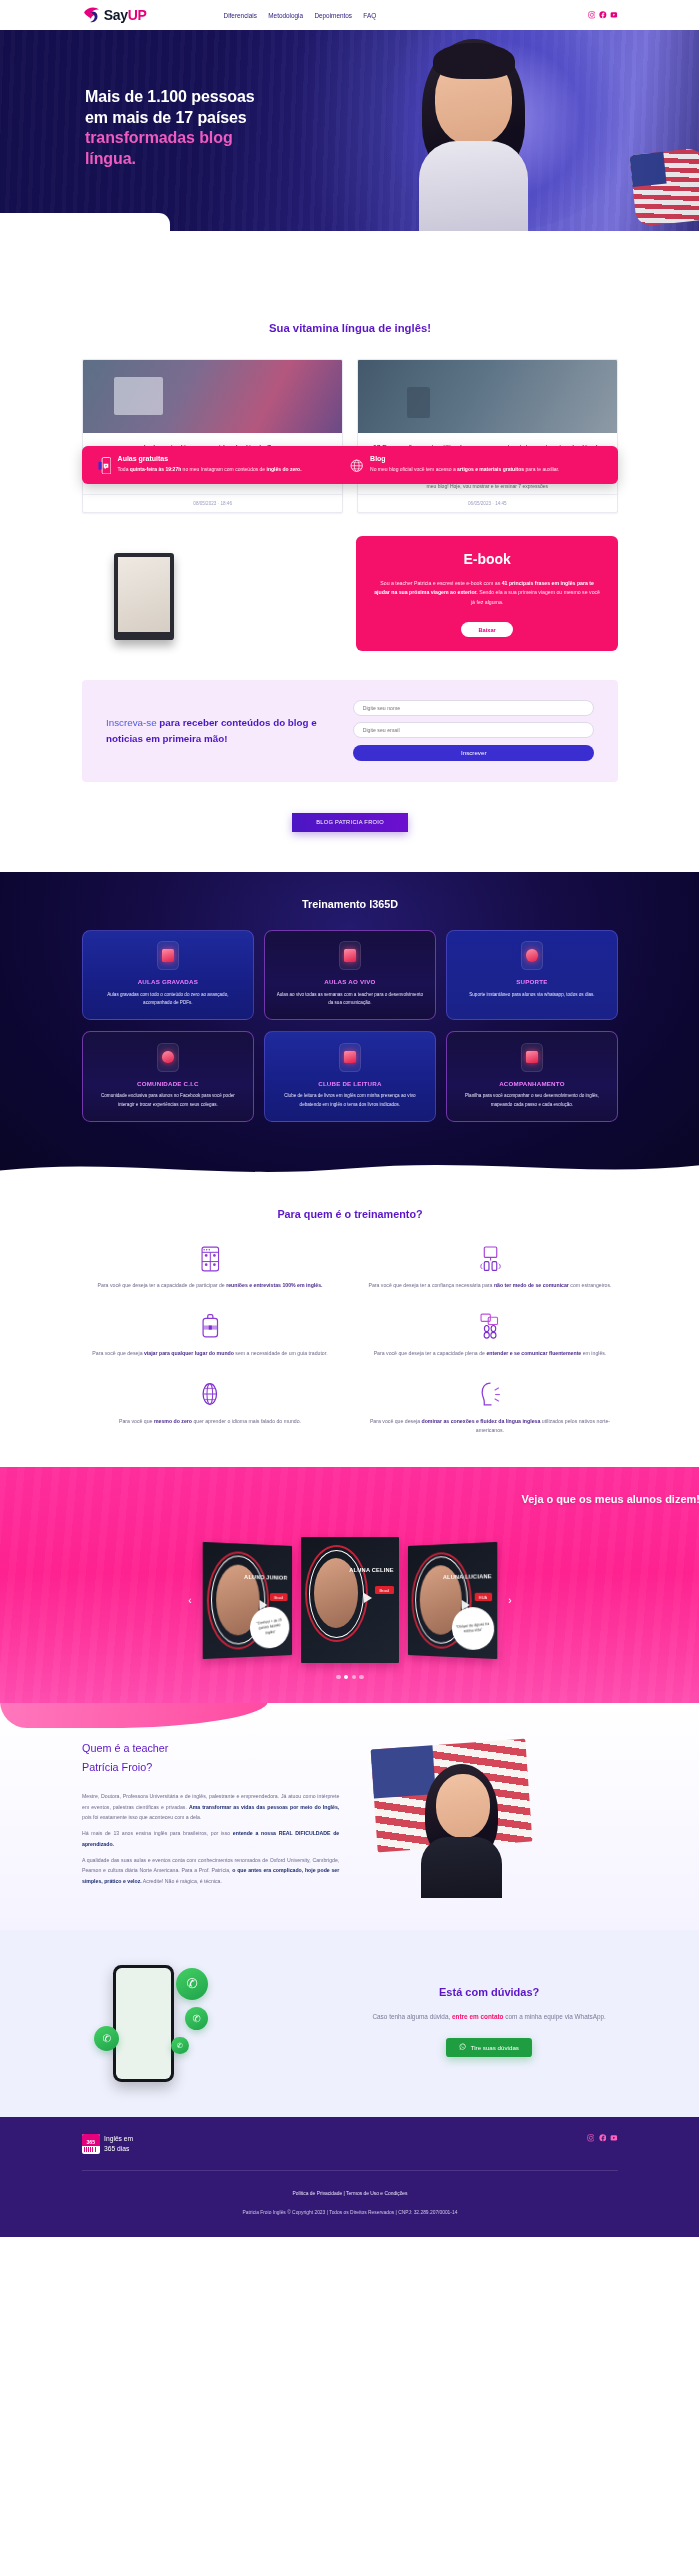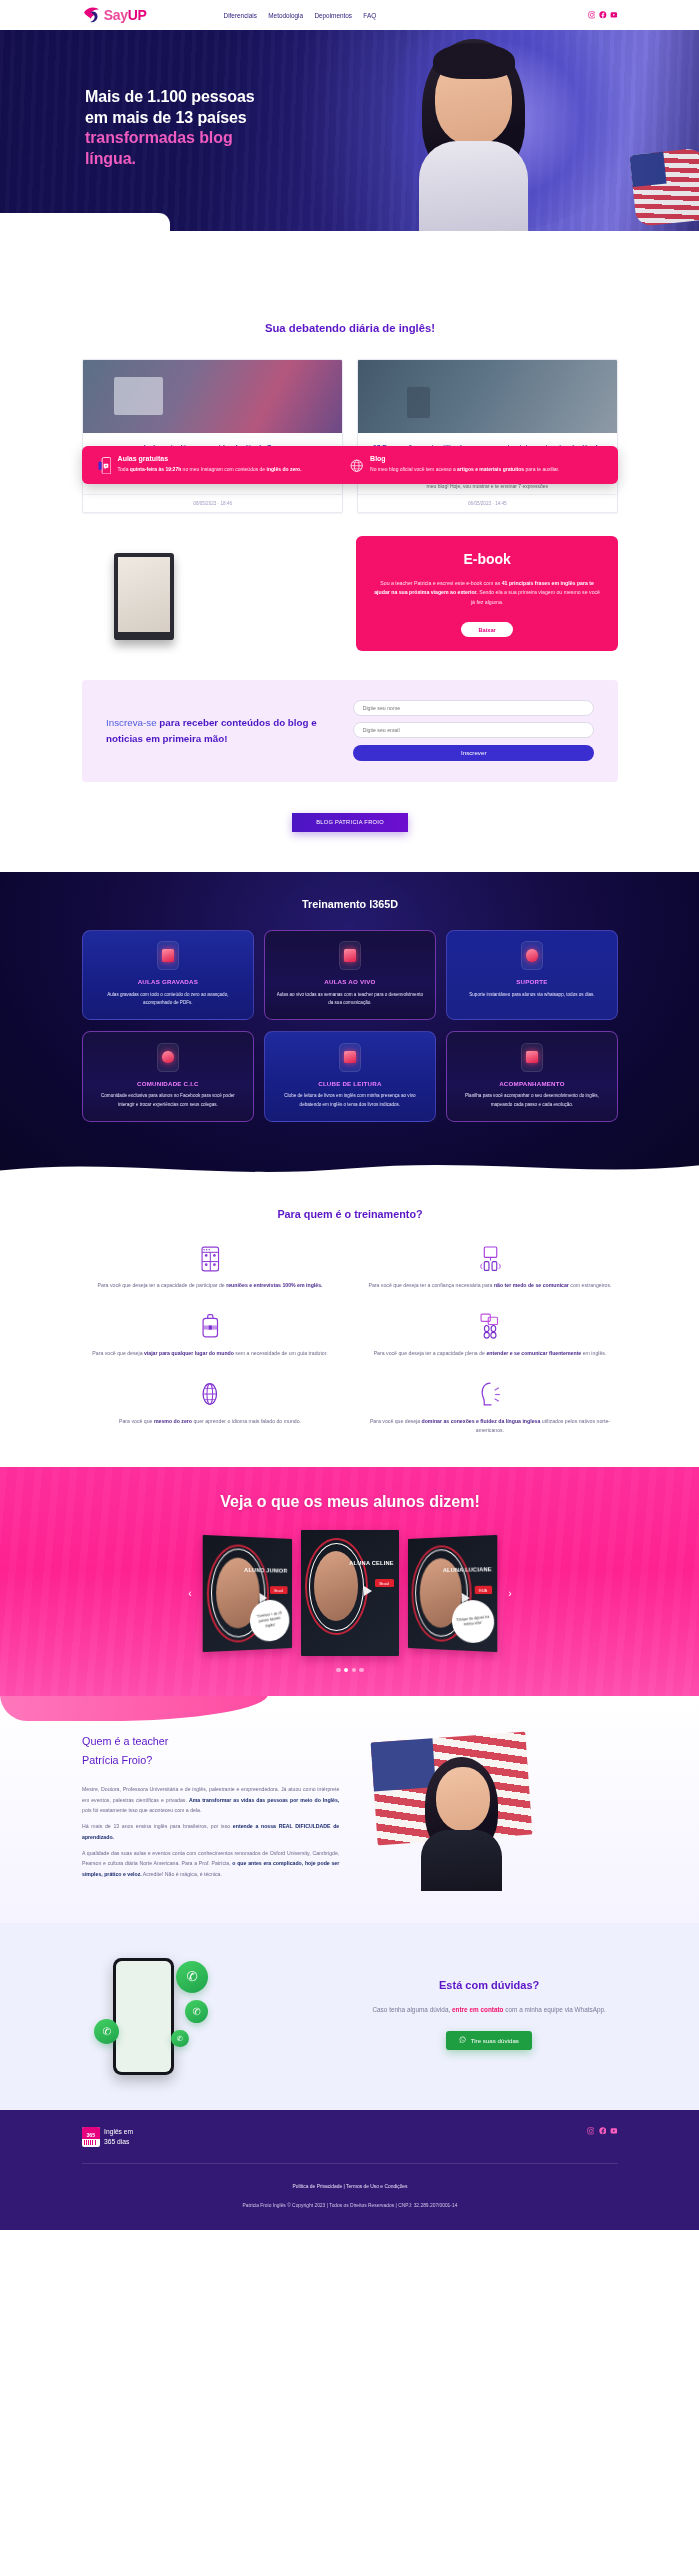--- a/index.html
+++ b/index.html
@@ -10,21 +10,21 @@
     overflow-x:hidden;
   }
   
   .site-header{
     height:30px; background:#ffffff; display:flex; align-items:center;
     padding:0 82px 0 82px; position:relative; z-index:30;
   }
   .logo-wrap{ display:flex; align-items:center; gap:2.1px; }
   .logo-mark{ width:19.6px;height:17.5px; position:relative; }
   .logo-text{ font-size:14px; font-weight:bold; letter-spacing:-0.3px; }
-  .logo-say{ color:#ec4899; }
+  .logo-say{ color:#0f172a; }
   .logo-up{ color:#E6007E;margin-top:32px; }
   .main-nav{ display:flex; gap:11.3px; margin-left:77px; }
   .main-nav a{ color:#2b1a7a; font-size:6.4px; text-decoration:none; }
   .social-row{ display:flex; gap:3.6px; margin-left:auto; }
   .soc{ width:7.7px;height:7.7px; display:inline-block; }
   
   .hero{
     position:relative; height:201px; overflow:hidden;
     background:
       radial-gradient(circle at 78% 40%, rgba(110,120,230,.55) 0%, rgba(24,18,80,0) 45%),
@@ -142,21 +142,21 @@
   .pq-grid{ display:grid; grid-template-columns:1fr 1fr; row-gap:20.6px; column-gap:24px; }
   .pq-item{ text-align:center; }
   .pq-ico{ height:29px; display:flex; align-items:center; justify-content:center; margin-bottom:8.2px; }
   .pq-item p{ font-size:5.2px; line-height:1.9; color:#6f6a8c; }
   .pq-item p b{ color:#4b2a8e; }
   
   .testi{ position:relative; padding:26px 0 24px;
      background:linear-gradient(180deg,#ff2f9e 0%,#ff2391 45%,#ff4fb0 100%); overflow:hidden;}
   .testi::before{content:"";position:absolute;inset:0;opacity:.25;
      background:repeating-linear-gradient(95deg,rgba(255,255,255,.10) 0 7.2px, rgba(200,0,110,.12) 7.2px 17.5px);}
-  .testi h2{ position:relative; text-align:center; color:#fff; font-size:16px; font-weight:bold; margin-bottom:19px;
+  .testi h2{ position:relative; text-align:right; color:#fff; font-size:11px; font-weight:bold; margin-bottom:32px;
     text-shadow:0 1px 3.1px rgba(150,0,80,.35); }
   .carousel{ position:relative; display:flex; align-items:center; justify-content:center; gap:6.2px; }
   .c-arrow{ color:#fff; font-size:10.3px; cursor:pointer; width:13.4px; text-align:center; user-select:none; }
   .tslide{ width:98px; height:126px; border-radius:1px; position:relative; overflow:hidden;
      background:linear-gradient(145deg,#12161f,#1d2430); box-shadow:0 3.1px 9.3px rgba(120,0,70,.35); }
   .tslide.side{ width:92px; height:113px; }
   .tslide.left{ transform:perspective(309px) rotateY(14deg); }
   .tslide.right{ transform:perspective(309px) rotateY(-14deg); }
   .ring{ position:absolute; left:4.1px; top:8.2px; width:63px; height:97px; border-radius:50%;
      border:2.6px solid #c0233a; }
@@ -282,21 +282,21 @@
     <div class="head-shape"></div>
     <div class="hair-front"></div>
     <div class="body-shape"></div>
   </div>
   <div class="flag-shape">
       <div class="flag-union"></div>
     </div>
   <div class="hero-copy">
     <h1>
       <span>Mais de 1.100 pessoas</span><br>
-      <span>em mais de 13 países</span><br>
+      <span>em mais de 17 países</span><br>
       <span class="accent">transformadas blog</span><br>
       <span class="accent">língua.</span>
     </h1>
   </div>
   <div class="hero-wedge"></div>
 </section>
 
 <div style="position:relative;height:52px;">
   <div class="info-bar">
     <div class="info-col">
@@ -325,21 +325,21 @@
       </span>
       <div>
         <h3>Blog</h3>
         <p><span>No meu blog oficial você tem acesso a </span><b>artigos e materiais gratuitos</b><span> para te auxiliar.</span></p>
       </div>
     </div>
   </div>
 </div>
 
 <section class="blog-section">
-  <h2 class="sec-title">Sua debatendo diária de inglês!</h2>
+  <h2 class="sec-title">Sua vitamina língua de inglês!</h2>
   <div class="blog-grid">
     <article class="blog-card">
       <div class="blog-thumb thumb-a"></div>
       <div class="blog-body">
         <h3 class="blog-title">Inclua o inglês na sua vida – Inglês do Zero</h3>
         <p class="blog-excerpt">Seja bem vindo a mais um artigo. Para tudo que fazemos precisamos criar hábitos, e nada melhor do que usar o inglês com as nossas</p>
       </div>
       <div class="blog-meta">
         <span>08/05/2023</span>
         <span> · </span>

